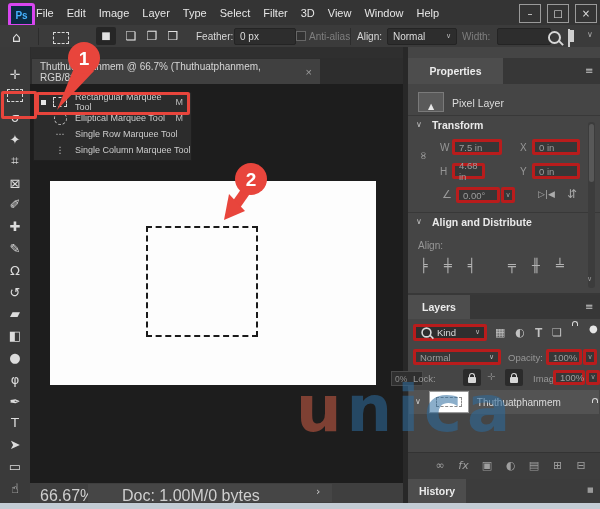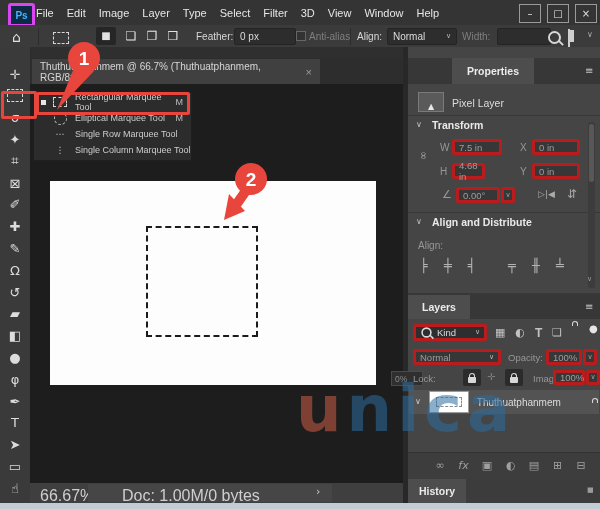--- a/index.html
+++ b/index.html
@@ -179,21 +179,21 @@
   <span class="abs" style="left:40px;top:487px;font-size:16px;color:#cfcfcf;">66.67%</span>
   <div class="abs docinfobox"></div>
   <span class="abs" style="left:122px;top:487px;font-size:16px;color:#cfcfcf;">Doc: 1.00M/0 bytes</span>
   <span class="abs ico" style="left:316px;top:486px;font-size:11px;color:#cfcfcf;">›</span>
   <div class="abs bottomstrip"></div>
 
   <div class="abs gutter"></div>
   <div class="abs panels"></div>
 
   <div class="abs ptabrow" style="left:408px;top:58px;width:192px;height:26px;"></div>
-  <div class="abs ptab" style="left:408px;top:58px;width:82px;height:26px;margin-left:44px;">Properties</div>
+  <div class="abs ptab" style="left:408px;top:58px;width:95px;height:26px;">Properties</div>
   <span class="abs hamb ico" style="left:585px;top:66px;">≡</span>
   <div class="abs" style="left:418px;top:92px;width:24px;height:18px;background:#5a5a5a;border:1px solid #7a7a7a;display:flex;align-items:flex-end;justify-content:center;">
     <span class="ico" style="font-size:8px;color:#e8e8e8;">▲</span>
   </div>
   <span class="abs" style="left:452px;top:97px;font-size:10.5px;color:#dcdcdc;">Pixel Layer</span>
   <div class="abs sep" style="left:408px;top:115px;width:192px;"></div>
   <span class="abs ico" style="left:416px;top:121px;font-size:8px;color:#c0c0c0;">∨</span>
   <span class="abs sect-h" style="left:432px;top:119px;">Transform</span>
   <span class="abs ico" style="left:419px;top:150px;font-size:11px;color:#9a9a9a;display:inline-block;transform:rotate(90deg);">∞</span>
   <span class="abs plabel" style="left:440px;top:142px;">W</span>

